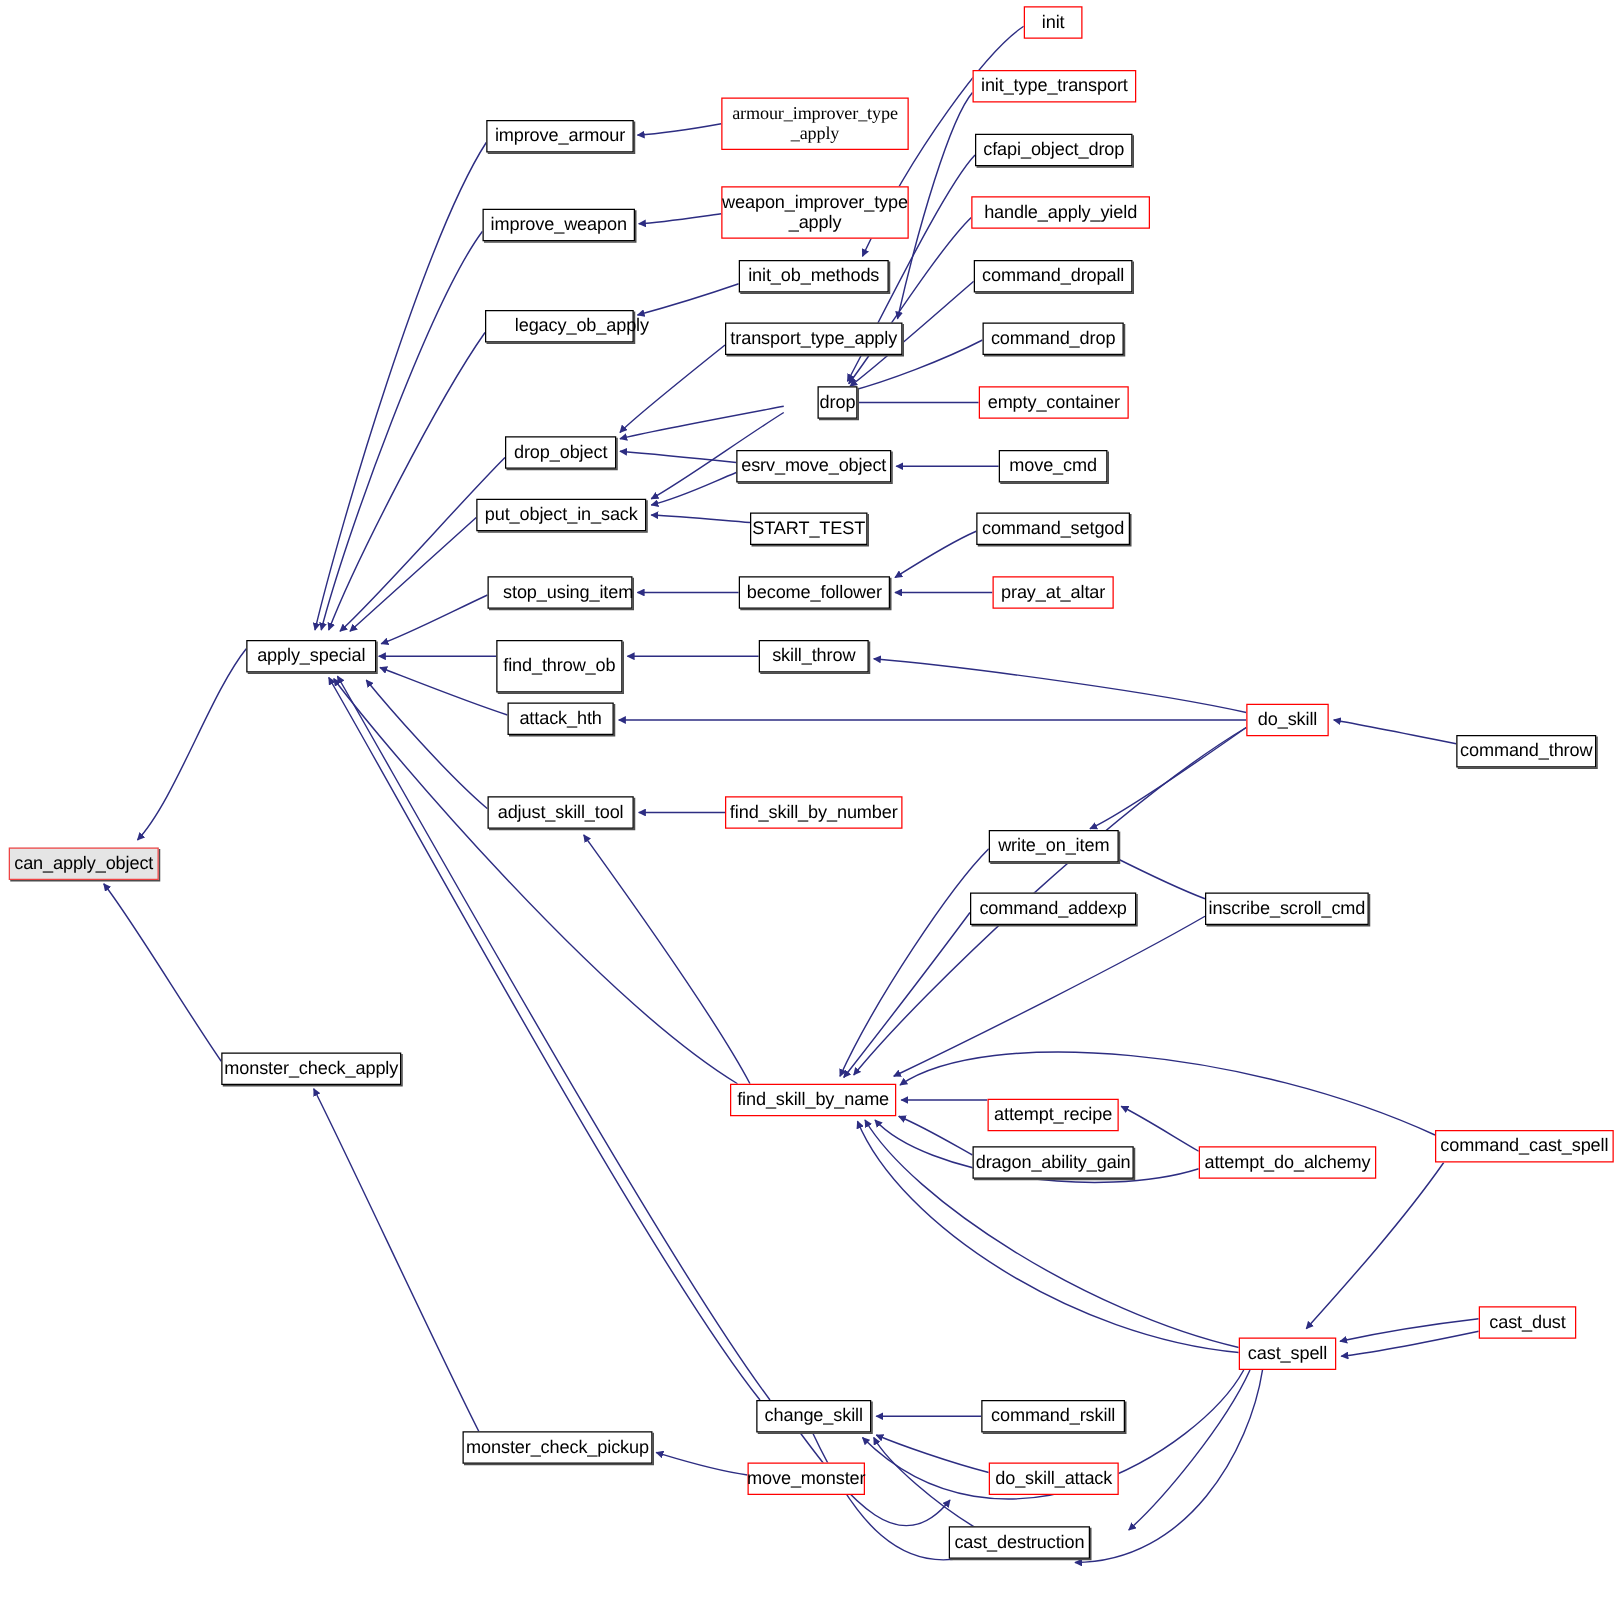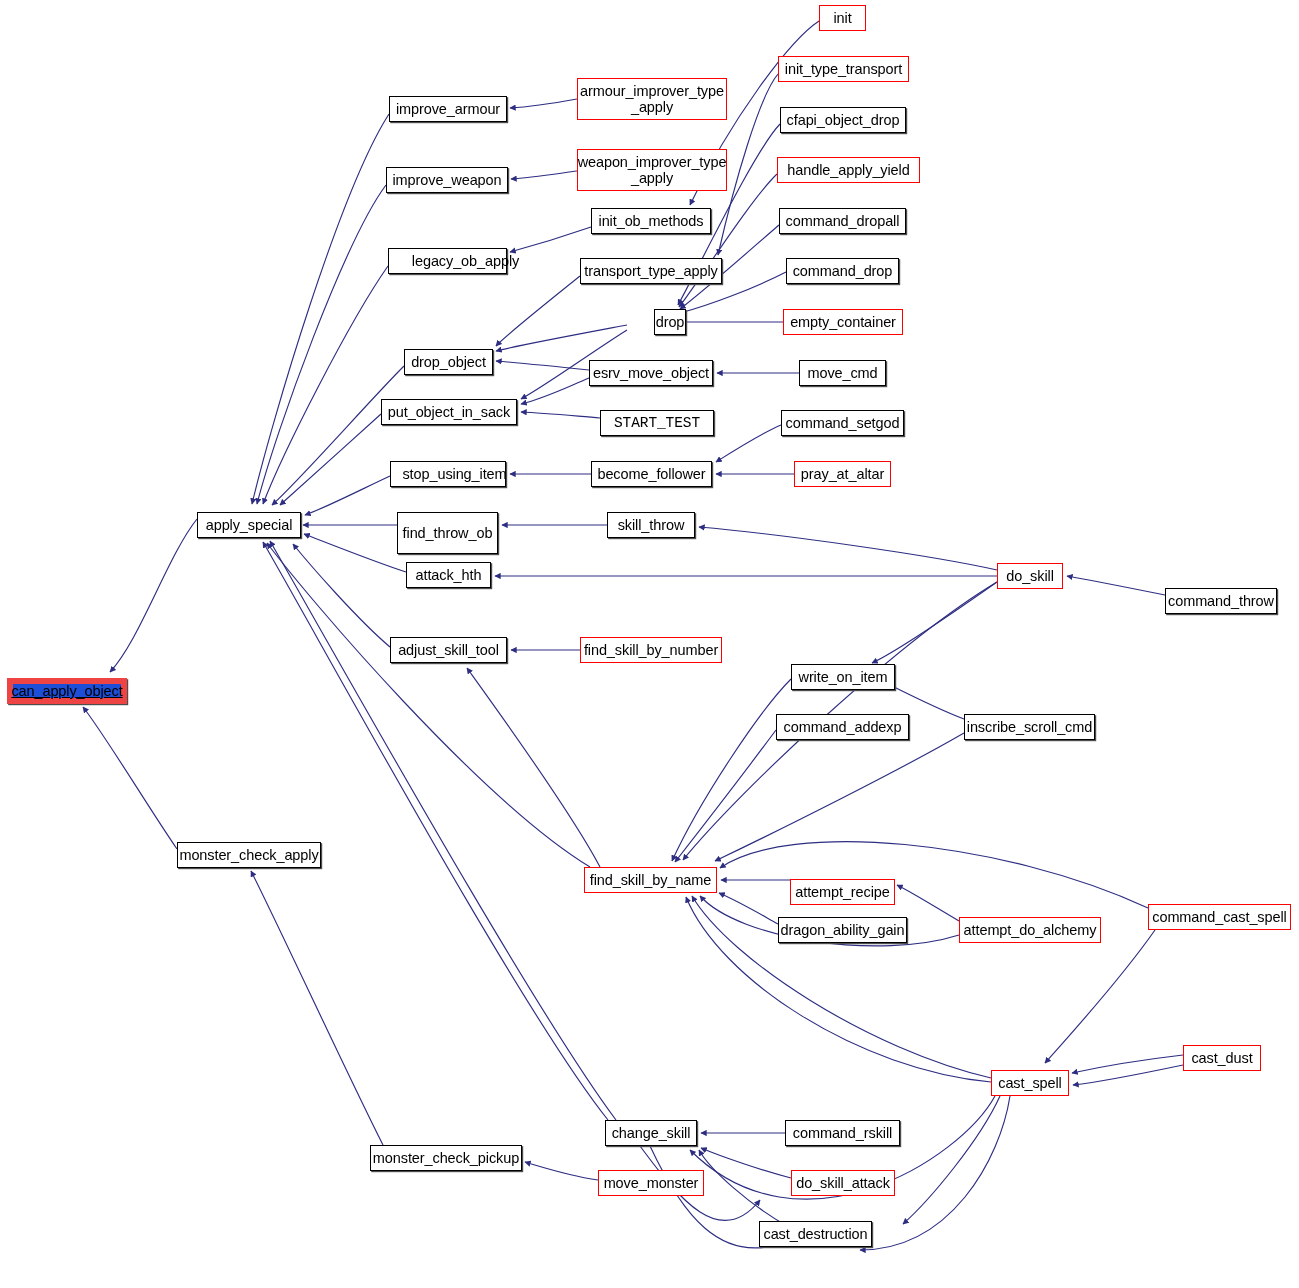--- a/index.html
+++ b/index.html
@@ -41,24 +41,23 @@
   }
   .node.black {
     border-color: #000000;
     box-shadow: 1.2px 1.2px 0 0 #4d4d4d;
   }
   .node.red {
     border: 1.6px solid #ff0000;
     box-shadow: none;
   }
   .node.current {
-    background: #1d4ed8;
-    border: 6px solid #ef4444;
+    background: #e5e5e5;
+    border: 1px solid #ef4444;
     box-shadow: 1.2px 1.2px 0 0 #4d4d4d;
-    text-decoration: underline;
   }
 </style>
 </head>
 <body>
 
 <div id="graph">
   <svg id="edges" viewBox="0 0 1299 1288" xmlns="http://www.w3.org/2000/svg">
     <defs>
       <marker id="arrow" viewBox="0 0 10 10" refX="9" refY="5" markerWidth="5.5" markerHeight="5.5" orient="auto-start-reverse">
         <path d="M 0 0 L 10 5 L 0 10 z" fill="#2d2d82"></path>
@@ -138,29 +137,29 @@
       <div class="node black" style="left: 197px; top: 512px; width: 104px; height: 26px;">apply_special</div>
       <div class="node black" style="left: 389px; top: 96px; width: 118px; height: 26px;">improve_armour</div>
       <div class="node black" style="left: 386px; top: 167px; width: 122px; height: 26px;">improve_weapon</div>
       <div class="node black" style="left: 388px; top: 248px; width: 119px; height: 26px; padding-left: 36px;">legacy_ob_apply</div>
       <div class="node black" style="left: 404px; top: 349px; width: 89px; height: 26px;">drop_object</div>
       <div class="node black" style="left: 381px; top: 399px; width: 136px; height: 26px;">put_object_in_sack</div>
       <div class="node black" style="left: 390px; top: 461px; width: 116px; height: 26px; padding-left: 13px;">stop_using_item</div>
       <div class="node black" style="left: 397px; top: 512px; width: 101px; height: 42px;">find_throw_ob</div>
       <div class="node black" style="left: 406px; top: 562px; width: 85px; height: 26px;">attack_hth</div>
       <div class="node black" style="left: 390px; top: 637px; width: 117px; height: 26px;">adjust_skill_tool</div>
-      <div class="node red" style="left: 577px; top: 78px; width: 150px; height: 42px;">armour_improver_type
+      <div class="node red" style="left: 577px; top: 78px; width: 150px; height: 42px; font-family: Liberation Serif, serif;">armour_improver_type
 _apply</div>
       <div class="node red" style="left: 577px; top: 149px; width: 150px; height: 42px;">weapon_improver_type
 _apply</div>
       <div class="node black" style="left: 591px; top: 208px; width: 120px; height: 26px;">init_ob_methods</div>
       <div class="node black" style="left: 580px; top: 258px; width: 142px; height: 26px;">transport_type_apply</div>
       <div class="node black" style="left: 654px; top: 309px; width: 32px; height: 26px;">drop</div>
       <div class="node black" style="left: 589px; top: 360px; width: 124px; height: 26px;">esrv_move_object</div>
-      <div class="node black" style="left: 600px; top: 410px; width: 114px; height: 26px; font-family: Liberation Mono, monospace;">START_TEST</div>
+      <div class="node black" style="left: 600px; top: 410px; width: 94px; height: 26px;">START_TEST</div>
       <div class="node black" style="left: 591px; top: 461px; width: 121px; height: 26px;">become_follower</div>
       <div class="node black" style="left: 607px; top: 512px; width: 88px; height: 26px;">skill_throw</div>
       <div class="node red" style="left: 580px; top: 637px; width: 142px; height: 26px;">find_skill_by_number</div>
       <div class="node red" style="left: 819px; top: 5px; width: 47px; height: 26px;">init</div>
       <div class="node red" style="left: 778px; top: 56px; width: 131px; height: 26px;">init_type_transport</div>
       <div class="node black" style="left: 780px; top: 107px; width: 126px; height: 26px;">cfapi_object_drop</div>
       <div class="node red" style="left: 777px; top: 157px; width: 143px; height: 26px;">handle_apply_yield</div>
       <div class="node black" style="left: 779px; top: 208px; width: 127px; height: 26px;">command_dropall</div>
       <div class="node black" style="left: 786px; top: 258px; width: 113px; height: 26px;">command_drop</div>
       <div class="node red" style="left: 783px; top: 309px; width: 120px; height: 26px;">empty_container</div>
@@ -178,15 +177,15 @@
       <div class="node red" style="left: 959px; top: 917px; width: 142px; height: 26px;">attempt_do_alchemy</div>
       <div class="node red" style="left: 1148px; top: 904px; width: 143px; height: 26px;">command_cast_spell</div>
       <div class="node red" style="left: 1183px; top: 1045px; width: 78px; height: 26px;">cast_dust</div>
       <div class="node red" style="left: 991px; top: 1070px; width: 78px; height: 26px;">cast_spell</div>
       <div class="node black" style="left: 605px; top: 1120px; width: 92px; height: 26px;">change_skill</div>
       <div class="node black" style="left: 785px; top: 1120px; width: 115px; height: 26px;">command_rskill</div>
       <div class="node red" style="left: 791px; top: 1170px; width: 104px; height: 26px;">do_skill_attack</div>
       <div class="node black" style="left: 759px; top: 1221px; width: 113px; height: 26px;">cast_destruction</div>
       <div class="node black" style="left: 177px; top: 842px; width: 144px; height: 26px;">monster_check_apply</div>
       <div class="node black" style="left: 370px; top: 1145px; width: 152px; height: 26px;">monster_check_pickup</div>
-      <div class="node red" style="left: 598px; top: 1170px; width: 106px; height: 26px;">move_monster</div>
+      <div class="node red" style="left: 598px; top: 1170px; width: 94px; height: 26px;">move_monster</div>
     </div>
 </div>
 
 </body></html>

